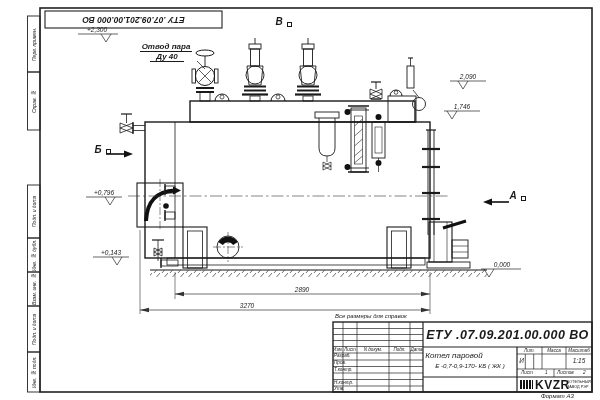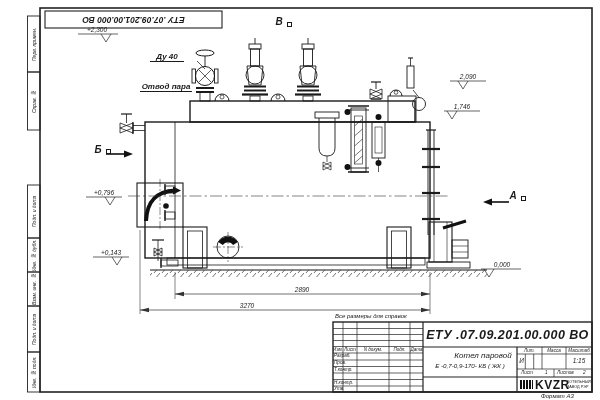--- a/index.html
+++ b/index.html
@@ -278,21 +278,21 @@
 <div class="t ctr rot180" style="left:45px;top:11px;width:177px;height:17px;font-size:8.5px;font-weight:bold;">ЕТУ .07.09.201.00.000  ВО</div>
 
 <div class="t vtext" style="left:28px;top:16px;width:12px;height:56px;">Перв. примен.</div>
 <div class="t vtext" style="left:28px;top:72px;width:12px;height:58px;">Справ. №</div>
 <div class="t vtext" style="left:28px;top:185px;width:12px;height:53px;">Подп. и дата</div>
 <div class="t vtext" style="left:28px;top:238px;width:12px;height:34px;">Инв. № дубл.</div>
 <div class="t vtext" style="left:28px;top:272px;width:12px;height:34px;">Взам. инв. №</div>
 <div class="t vtext" style="left:28px;top:306px;width:12px;height:46px;">Подп. и дата</div>
 <div class="t vtext" style="left:28px;top:352px;width:12px;height:40px;">Инв. № подл.</div>
 
-<div class="t ctr callout" style="left:140px;top:42px;width:52px;height:9px;margin-top:40px;">Отвод пара</div>
+<div class="t ctr callout" style="left:140px;top:42px;width:52px;height:9px;">Отвод пара</div>
 <div class="t ctr callout" style="left:150px;top:52px;width:34px;height:9px;">Ду 40</div>
 
 <div class="t ctr view" style="left:272px;top:16px;width:14px;height:12px;">В</div>
 <div class="idx" style="left:287px;top:22px;"></div>
 <div class="t ctr view" style="left:91px;top:144px;width:14px;height:12px;">Б</div>
 <div class="idx" style="left:106px;top:149px;"></div>
 <div class="t ctr view" style="left:506px;top:190px;width:14px;height:12px;">А</div>
 <div class="idx" style="left:521px;top:196px;"></div>
 
 <div class="t ctr elev" style="left:77px;top:26px;width:40px;height:8px;">+2,300</div>
@@ -302,21 +302,21 @@
 <div class="t ctr elev" style="left:92px;top:249px;width:38px;height:8px;">+0,143</div>
 <div class="t ctr elev" style="left:482px;top:261px;width:40px;height:8px;">0,000</div>
 
 <div class="t ctr dim" style="left:282px;top:286px;width:40px;height:8px;">2890</div>
 <div class="t ctr dim" style="left:227px;top:302px;width:40px;height:8px;">3270</div>
 
 <div class="t" style="left:335px;top:313px;font-size:6px;">Все размеры для справок</div>
 <div class="t" style="left:541px;top:393px;font-size:6px;">Формат  А3</div>
 
 <div class="t ctr tb-doc" style="left:425px;top:325px;width:165px;height:20px;">ЕТУ .07.09.201.00.000  ВО</div>
-<div class="t ctr tb-name" style="left:430px;top:350px;width:106px;height:11px;">Котел паровой</div>
+<div class="t ctr tb-name" style="left:401px;top:350px;width:106px;height:11px;">Котел паровой</div>
 <div class="t ctr" style="left:425px;top:362px;width:90px;height:9px;font-size:6.2px;">Е -0,7-0,9-170- КБ ( ЖК )</div>
 
 <div class="t ctr tb-sm" style="left:333px;top:347px;width:10px;height:6px;">Изм.</div>
 <div class="t ctr tb-sm" style="left:343px;top:347px;width:14px;height:6px;">Лист</div>
 <div class="t ctr tb-sm" style="left:357px;top:347px;width:32px;height:6px;">N докум.</div>
 <div class="t ctr tb-sm" style="left:389px;top:347px;width:21px;height:6px;">Подп.</div>
 <div class="t ctr tb-sm" style="left:410px;top:347px;width:13px;height:6px;">Дата</div>
 
 <div class="t tb-sm" style="left:334px;top:354px;">Разраб.</div>
 <div class="t tb-sm" style="left:334px;top:361px;">Пров.</div>

